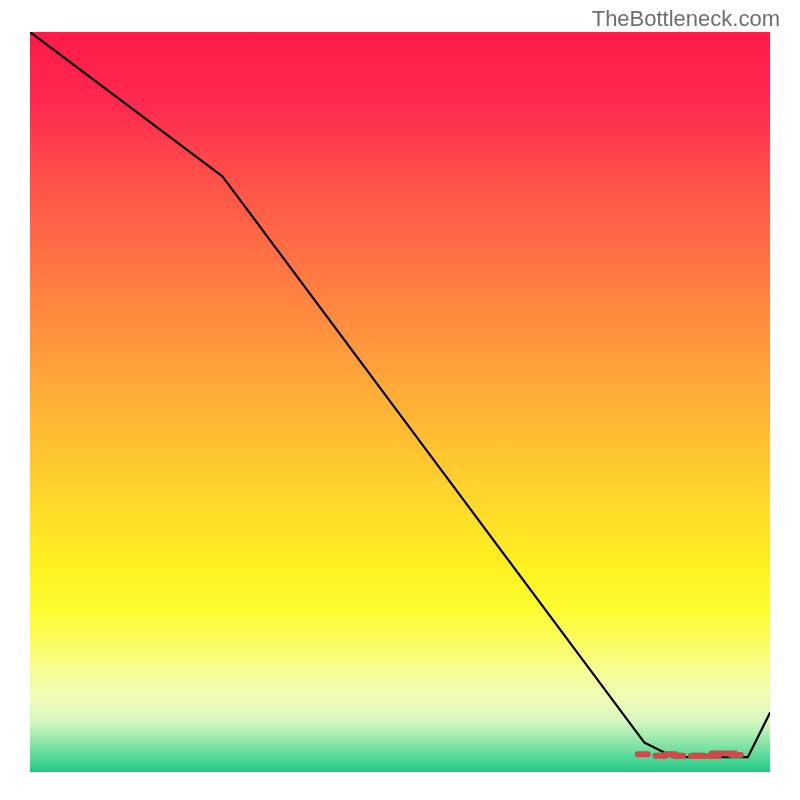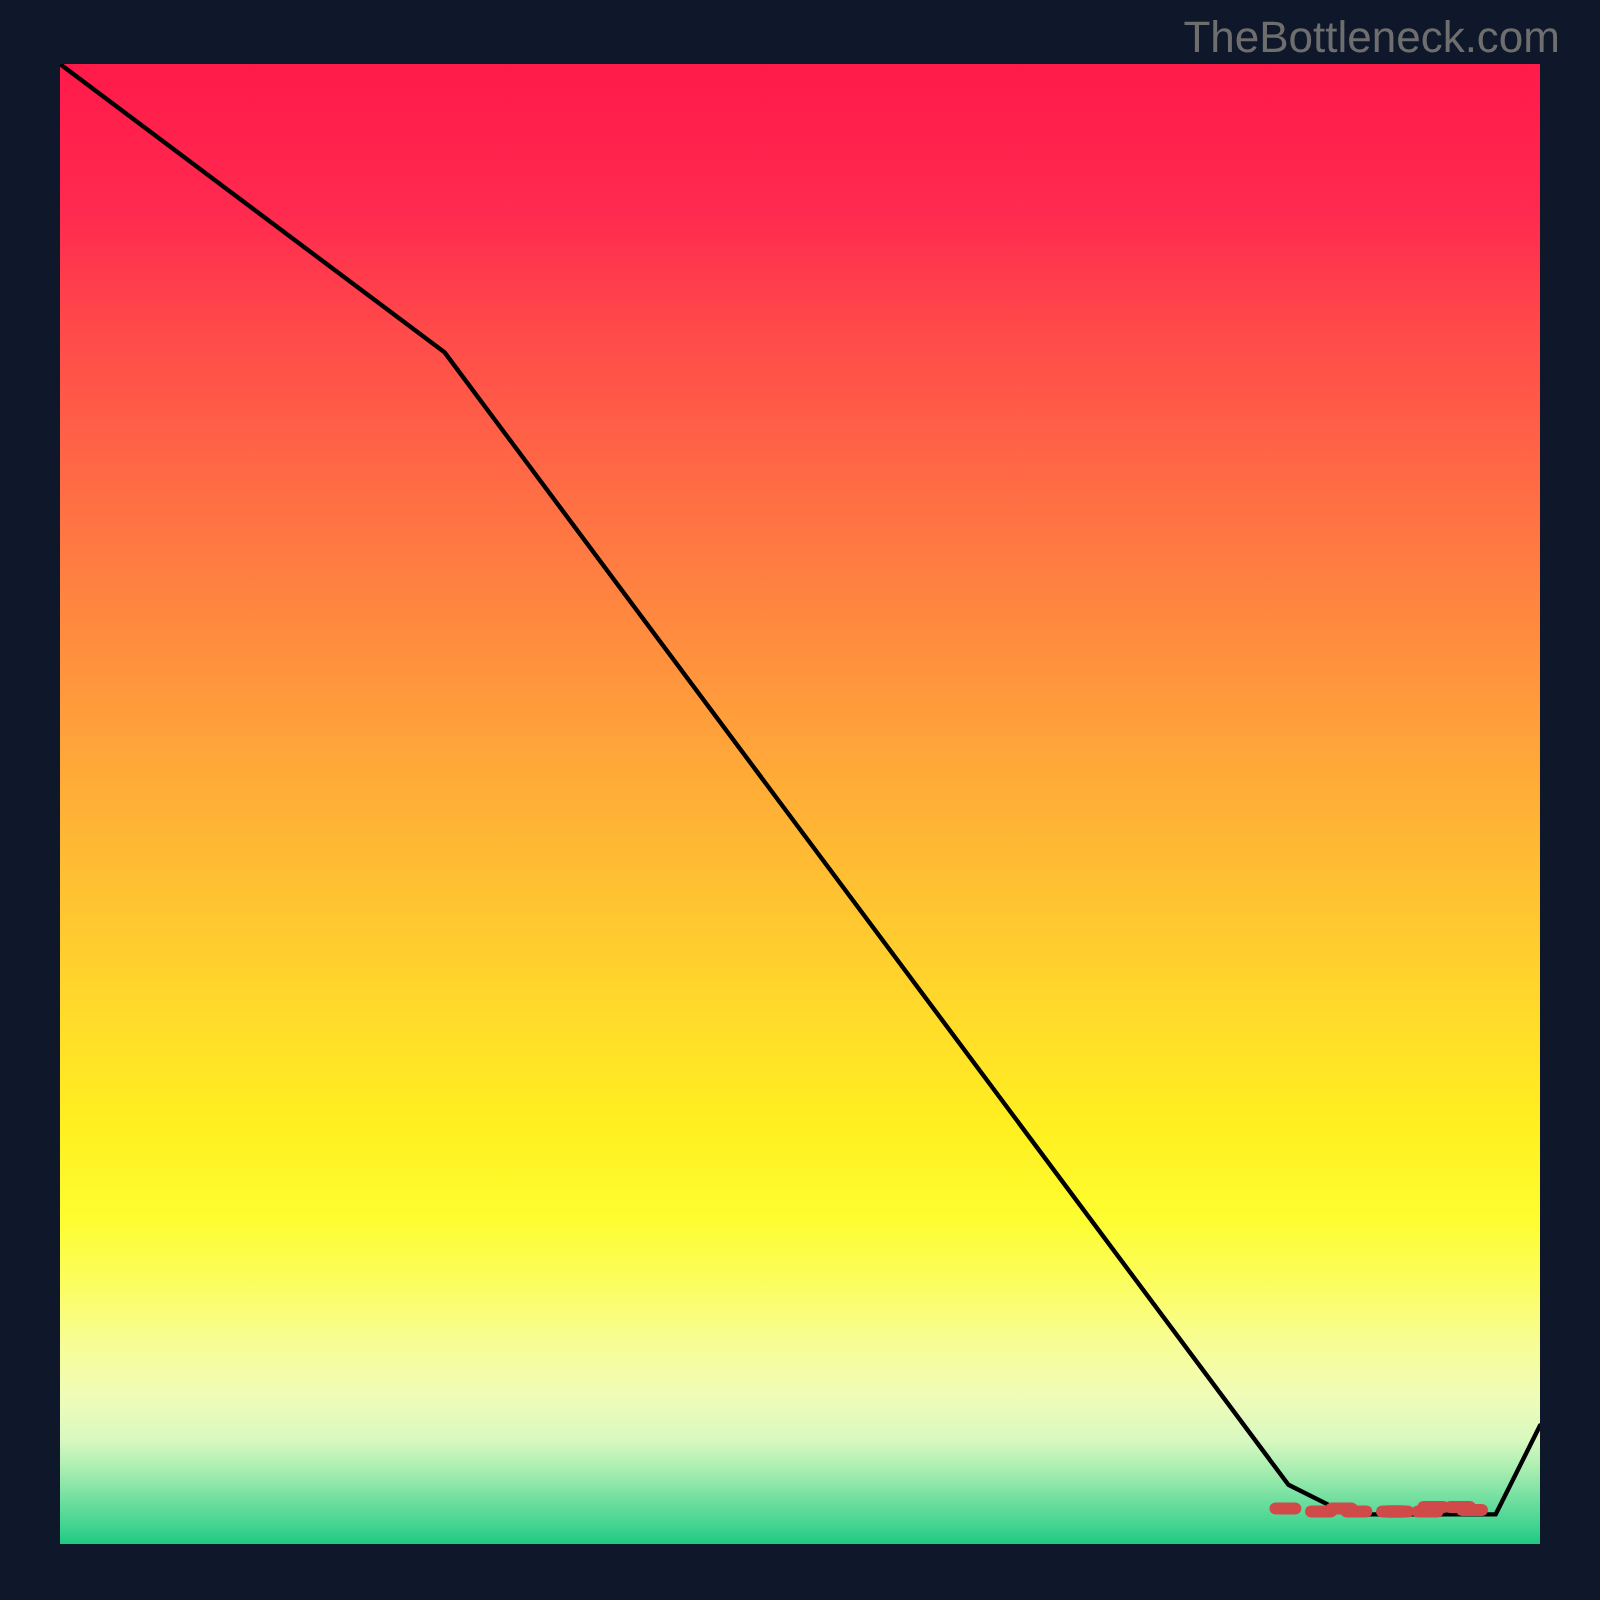--- a/index.html
+++ b/index.html
@@ -7,21 +7,21 @@
     width: 800px;
     height: 800px;
     background: #000;
     position: relative;
     font-family: Arial, sans-serif;
   }
   .container {
     width: 800px;
     height: 800px;
     position: relative;
-    background: #0f172a;
+    background: #ffffff;
   }
   .watermark {
     position: absolute;
     top: 6px;
     right: 20px;
     color: #6e6e6e;
     font-size: 22px;
     font-weight: 500;
     z-index: 10;
   }

